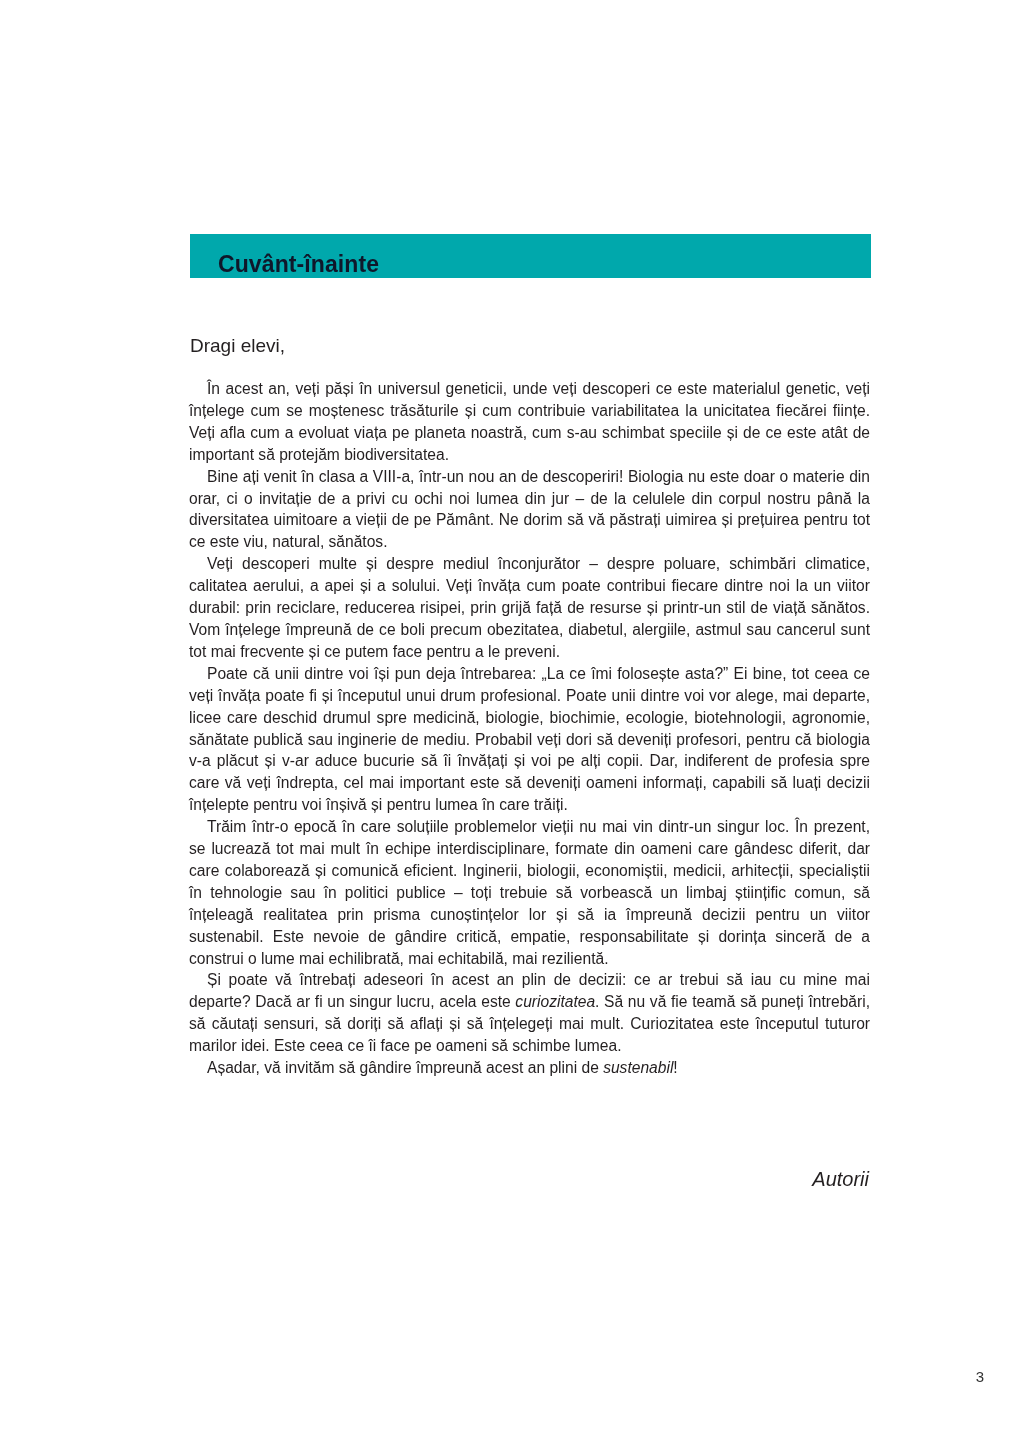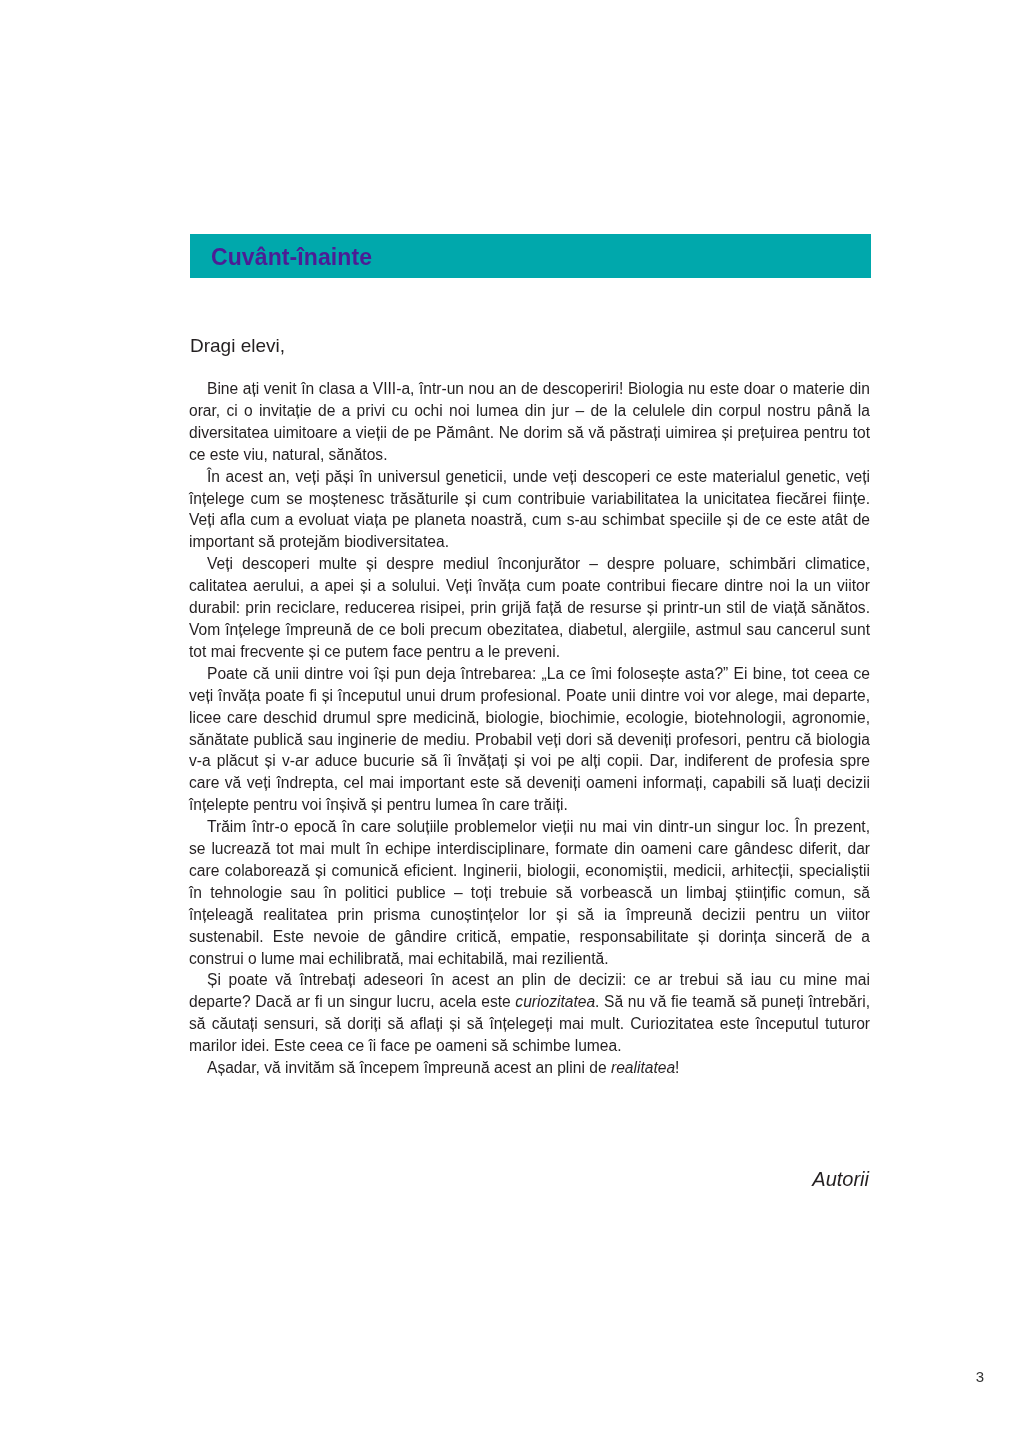--- a/index.html
+++ b/index.html
@@ -1,21 +1,21 @@
 <!DOCTYPE html>
 <html><head>
 <meta charset="utf-8">
 <style>
   html, body { margin: 0; padding: 0; background: #ffffff; }
   body { width: 1024px; height: 1448px; position: relative; overflow: hidden;
          font-family: "Liberation Sans", "DejaVu Sans", sans-serif; color: #231f20; }
   .title-bar { position: absolute; left: 190px; top: 234px; width: 681px; height: 44px;
                background: #00a8ac; }
-  .title-bar h1 { margin: 1px; padding-left: 20px; line-height: 44px; font-size: 23px;
-                  font-weight: bold; color: #4c1d95; letter-spacing: 0.1px; }
+  .title-bar h1 { margin: 8px; padding-left: 20px; line-height: 44px; font-size: 23px;
+                  font-weight: bold; color: #0f172a; letter-spacing: 0.1px; }
   .greeting { position: absolute; top: 335px; left: 190px; width: 681px; text-align: left;
               font-size: 19px; line-height: 22px; }
   .greeting span { position: relative; left: 0; }
   .body-text { position: absolute; left: 189px; top: 378px; width: 681px;
                font-size: 15.6px; line-height: 21.9px; }
   .body-text p { margin: 0; text-align: justify; text-indent: 18px; }
   .signature { position: absolute; top: 1168px; right: 155px; font-style: italic;
                font-size: 20px; line-height: 22px; }
   .page-number { position: absolute; top: 1368px; right: 40px; font-size: 15px; color: #333; }
   em { }
@@ -25,24 +25,24 @@
 
 <div class="title-bar">
   <h1>Cuvânt-înainte</h1>
 </div>
 
 <div class="greeting">
   <span>Dragi elevi,</span>
 </div>
 
 <div class="body-text" id="body-text">
+    <p><span>În acest an, veți păși în universul geneticii, unde veți descoperi ce este materialul genetic, veți înțelege cum se moștenesc trăsăturile și cum contribuie variabilitatea la unicitatea fiecărei ființe. Veți afla cum a evoluat viața pe planeta noastră, cum s-au schimbat speciile și de ce este atât de important să protejăm biodiversitatea.</span></p>
     <p><span>Bine ați venit în clasa a VIII-a, într-un nou an de descoperiri! Biologia nu este doar o materie din orar, ci o invitație de a privi cu ochi noi lumea din jur – de la celulele din corpul nostru până la diversitatea uimitoare a vieții de pe Pământ. Ne dorim să vă păstrați uimirea și prețuirea pentru tot ce este viu, natural, sănătos.</span></p>
-    <p><span>În acest an, veți păși în universul geneticii, unde veți descoperi ce este materialul genetic, veți înțelege cum se moștenesc trăsăturile și cum contribuie variabilitatea la unicitatea fiecărei ființe. Veți afla cum a evoluat viața pe planeta noastră, cum s-au schimbat speciile și de ce este atât de important să protejăm biodiversitatea.</span></p>
     <p><span>Veți descoperi multe și despre mediul înconjurător – despre poluare, schimbări climatice, calitatea aerului, a apei și a solului. Veți învăța cum poate contribui fiecare dintre noi la un viitor durabil: prin reciclare, reducerea risipei, prin grijă față de resurse și printr-un stil de viață sănătos. Vom înțelege împreună de ce boli precum obezitatea, diabetul, alergiile, astmul sau cancerul sunt tot mai frecvente și ce putem face pentru a le preveni.</span></p>
     <p><span>Poate că unii dintre voi își pun deja întrebarea: „La ce îmi folosește asta?” Ei bine, tot ceea ce veți învăța poate fi și începutul unui drum profesional. Poate unii dintre voi vor alege, mai departe, licee care deschid drumul spre medicină, biologie, biochimie, ecologie, biotehnologii, agronomie, sănătate publică sau inginerie de mediu. Probabil veți dori să deveniți profesori, pentru că biologia v-a plăcut și v-ar aduce bucurie să îi învățați și voi pe alți copii. Dar, indiferent de profesia spre care vă veți îndrepta, cel mai important este să deveniți oameni informați, capabili să luați decizii înțelepte pentru voi înșivă și pentru lumea în care trăiți.</span></p>
     <p><span>Trăim într-o epocă în care soluțiile problemelor vieții nu mai vin dintr-un singur loc. În prezent, se lucrează tot mai mult în echipe interdisciplinare, formate din oameni care gândesc diferit, dar care colaborează și comunică eficient. Inginerii, biologii, economiștii, medicii, arhitecții, specialiștii în tehnologie sau în politici publice – toți trebuie să vorbească un limbaj științific comun, să înțeleagă realitatea prin prisma cunoștințelor lor și să ia împreună decizii pentru un viitor sustenabil. Este nevoie de gândire critică, empatie, responsabilitate și dorința sinceră de a construi o lume mai echilibrată, mai echitabilă, mai rezilientă.</span></p>
     <p><span>Și poate vă întrebați adeseori în acest an plin de decizii: ce ar trebui să iau cu mine mai departe? Dacă ar fi un singur lucru, acela este </span><em>curiozitatea</em><span>. Să nu vă fie teamă să puneți întrebări, să căutați sensuri, să doriți să aflați și să înțelegeți mai mult. Curiozitatea este începutul tuturor marilor idei. Este ceea ce îi face pe oameni să schimbe lumea.</span></p>
-    <p><span>Așadar, vă invităm să începem împreună acest an plini de </span><em>realitatea</em><span>!</span></p>
+    <p><span>Așadar, vă invităm să gândire împreună acest an plini de </span><em>sustenabil</em><span>!</span></p>
   </div>
 
 <div class="signature">Autorii</div>
 
 <div class="page-number">3</div>
 
 </body></html>

